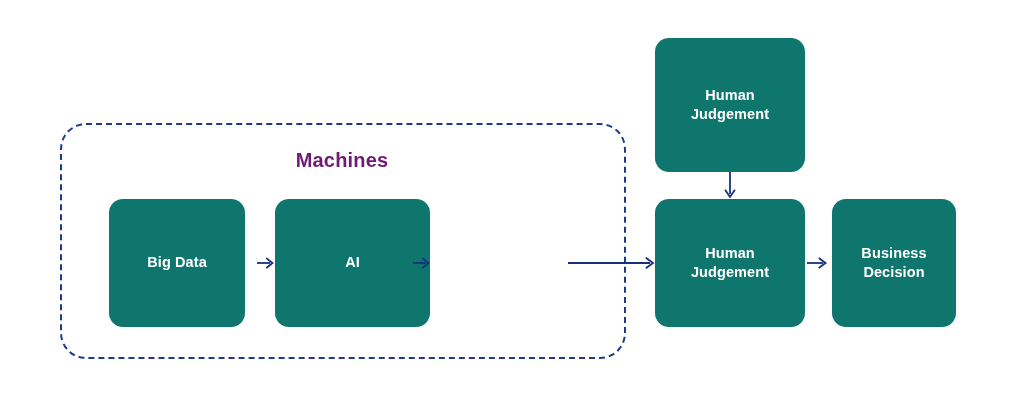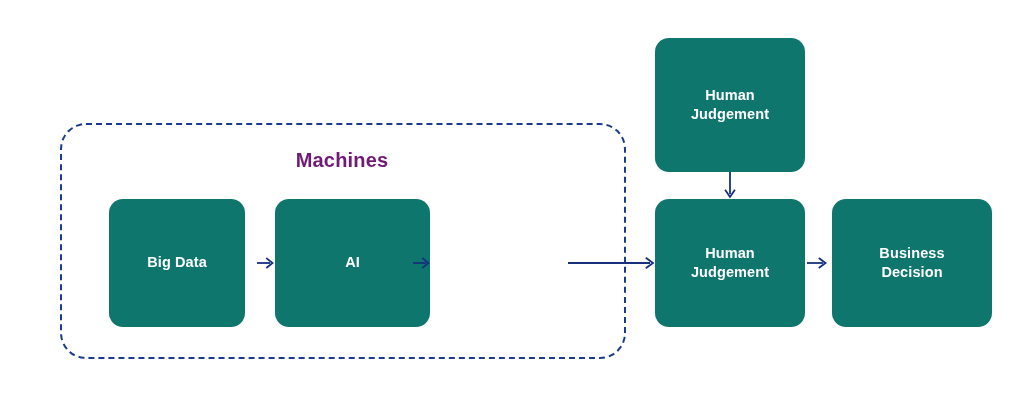--- a/index.html
+++ b/index.html
@@ -120,18 +120,18 @@
 Judgement</span>
   </div>
 
   <div class="arrow-h" style="left:807px; top:255px; width:22px;">
     <svg width="22" height="16" viewBox="0 0 22 16">
       <line x1="0" y1="8" x2="16" y2="8" stroke="#16307e" stroke-width="1.8"></line>
       <polyline points="12.5,3.6 18.5,8 12.5,12.4" fill="none" stroke="#16307e" stroke-width="1.8" stroke-linecap="square"></polyline>
     </svg>
   </div>
 
-  <div class="node" style="left:832px; top:199px; width:160px; height:128px;">
+  <div class="node" style="left:832px; top:199px; width:124px; height:128px;">
     <span class="label">Business
 Decision</span>
   </div>
 
 </div>
 
 </body></html>

